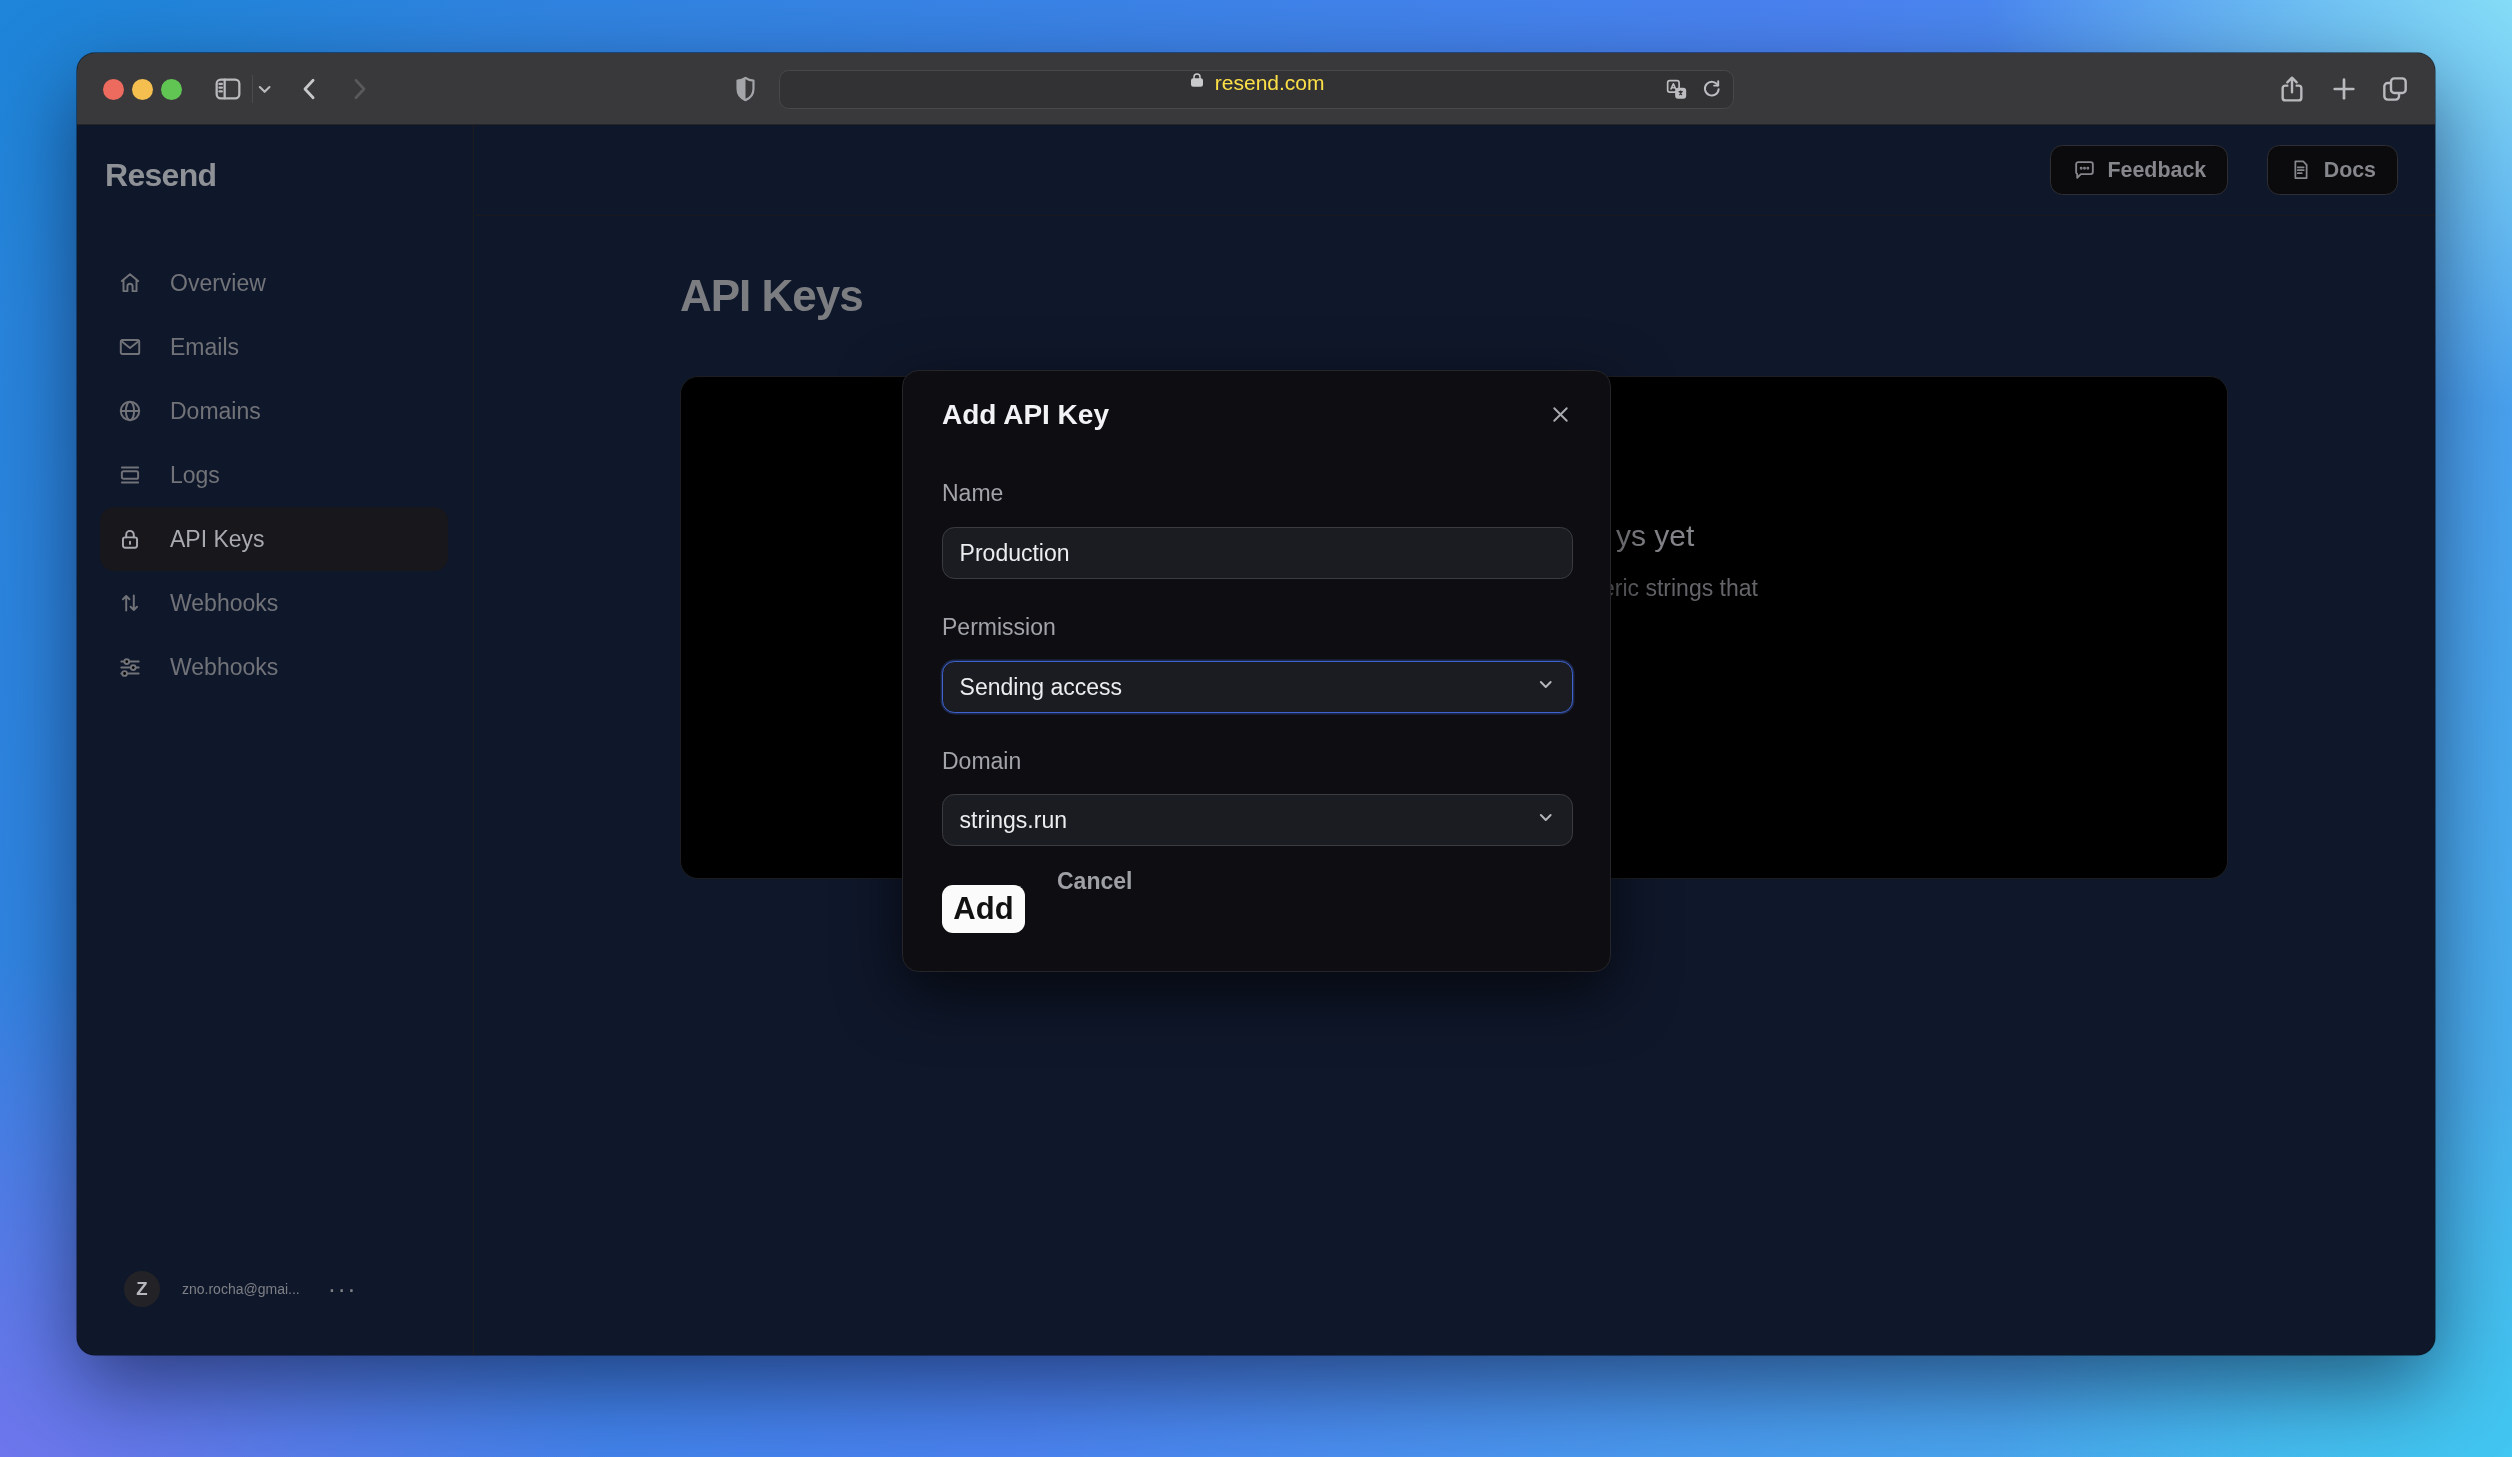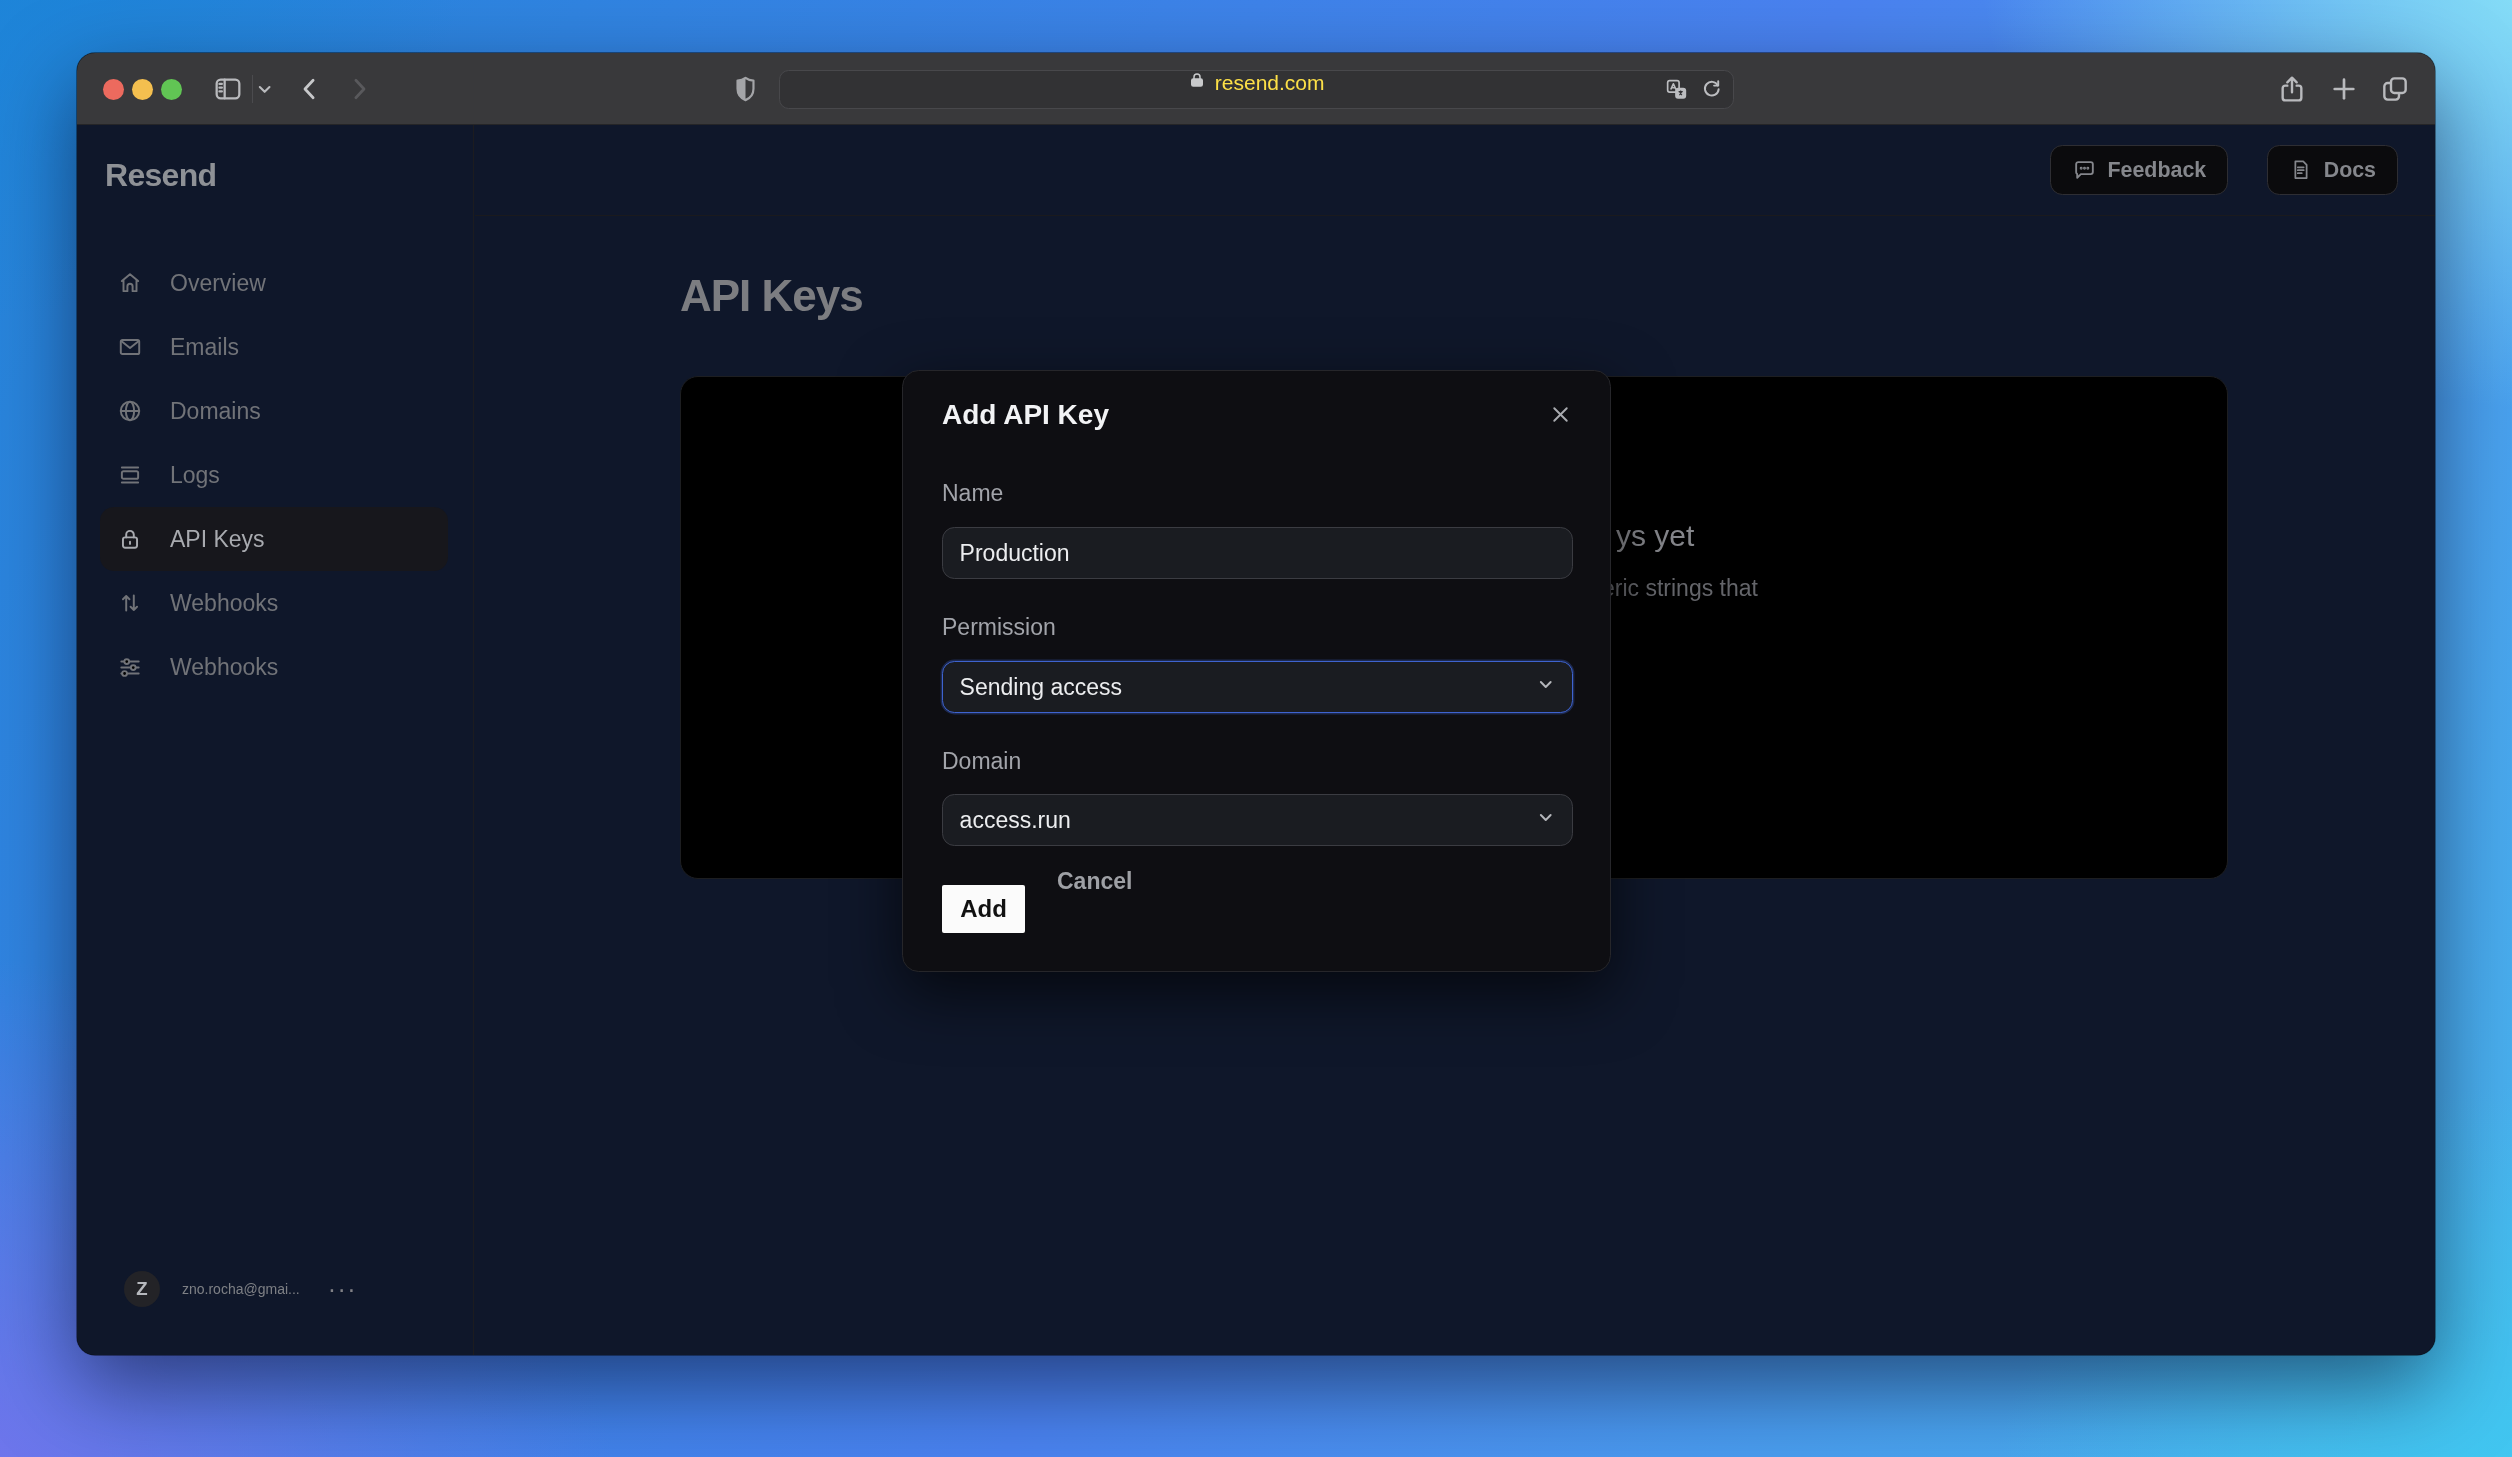--- a/index.html
+++ b/index.html
@@ -67,21 +67,21 @@
   .f-label { position:absolute; left:39px; font-size:23px; color:#a2a4aa; }
   .f-input, .f-select {
     position:absolute; left:39px; width:631px; height:52px; border-radius:12.4px;
     background:#1a1c21; border:1.4px solid #3b3c42; color:#ecedef; font-size:23px;
     font-family:"Liberation Sans", sans-serif; padding:0 16.6px; outline:none;
     display:flex; align-items:center;
   }
   .f-select .chev { position:absolute; right:15px; top:50%; transform:translateY(-50%); color:#b4b6bb; }
   .f-select.focused { border-color:#3e63cf; box-shadow:0 0 0 1.4px rgba(62,99,207,.32); }
   .btn-add { position:absolute; left:39px; top:514px; width:83px; height:48px; background:#fbfbfb; color:#111;
-    border:none; border-radius:2px; font-size:24px; font-weight:700; font-family:"Liberation Sans", sans-serif;
+    border:none; border-radius:11px; font-size:31px; font-weight:700; font-family:"Liberation Sans", sans-serif;
     display:flex; align-items:center; justify-content:center; }
   .btn-cancel { position:absolute; left:154px; top:486px; height:48px; display:flex; align-items:center;
     font-size:23px; font-weight:700; color:#9ea0a5; background:none; border:none; font-family:"Liberation Sans", sans-serif; }
 </style>
 </head>
 <body>
 
 <div class="window">
 
   <div class="toolbar">
@@ -306,21 +306,21 @@
         <span>Sending access</span>
         <span class="chev">
           <svg width="23.5" height="23.5" viewBox="0 0 24 24" fill="none" stroke="currentColor" stroke-width="2" stroke-linecap="round" stroke-linejoin="round">
               <polyline points="7,10 12,15 17,10"></polyline>
             </svg>
         </span>
       </div>
 
       <div class="f-label" style="top:377px;">Domain</div>
       <div class="f-select" style="top:423px; border-width:1px;">
-        <span>access.run</span>
+        <span>strings.run</span>
         <span class="chev">
           <svg width="23.5" height="23.5" viewBox="0 0 24 24" fill="none" stroke="currentColor" stroke-width="2" stroke-linecap="round" stroke-linejoin="round">
               <polyline points="7,10 12,15 17,10"></polyline>
             </svg>
         </span>
       </div>
 
       <button class="btn-add">Add</button>
       <button class="btn-cancel">Cancel</button>
     </div>

